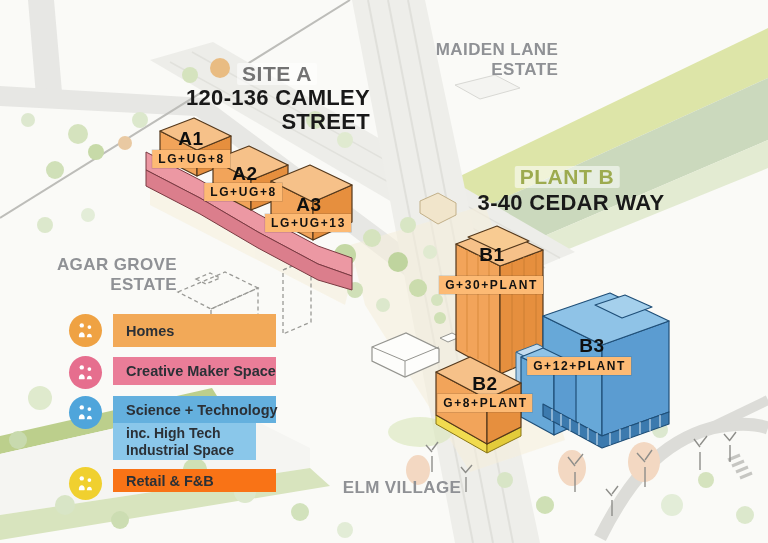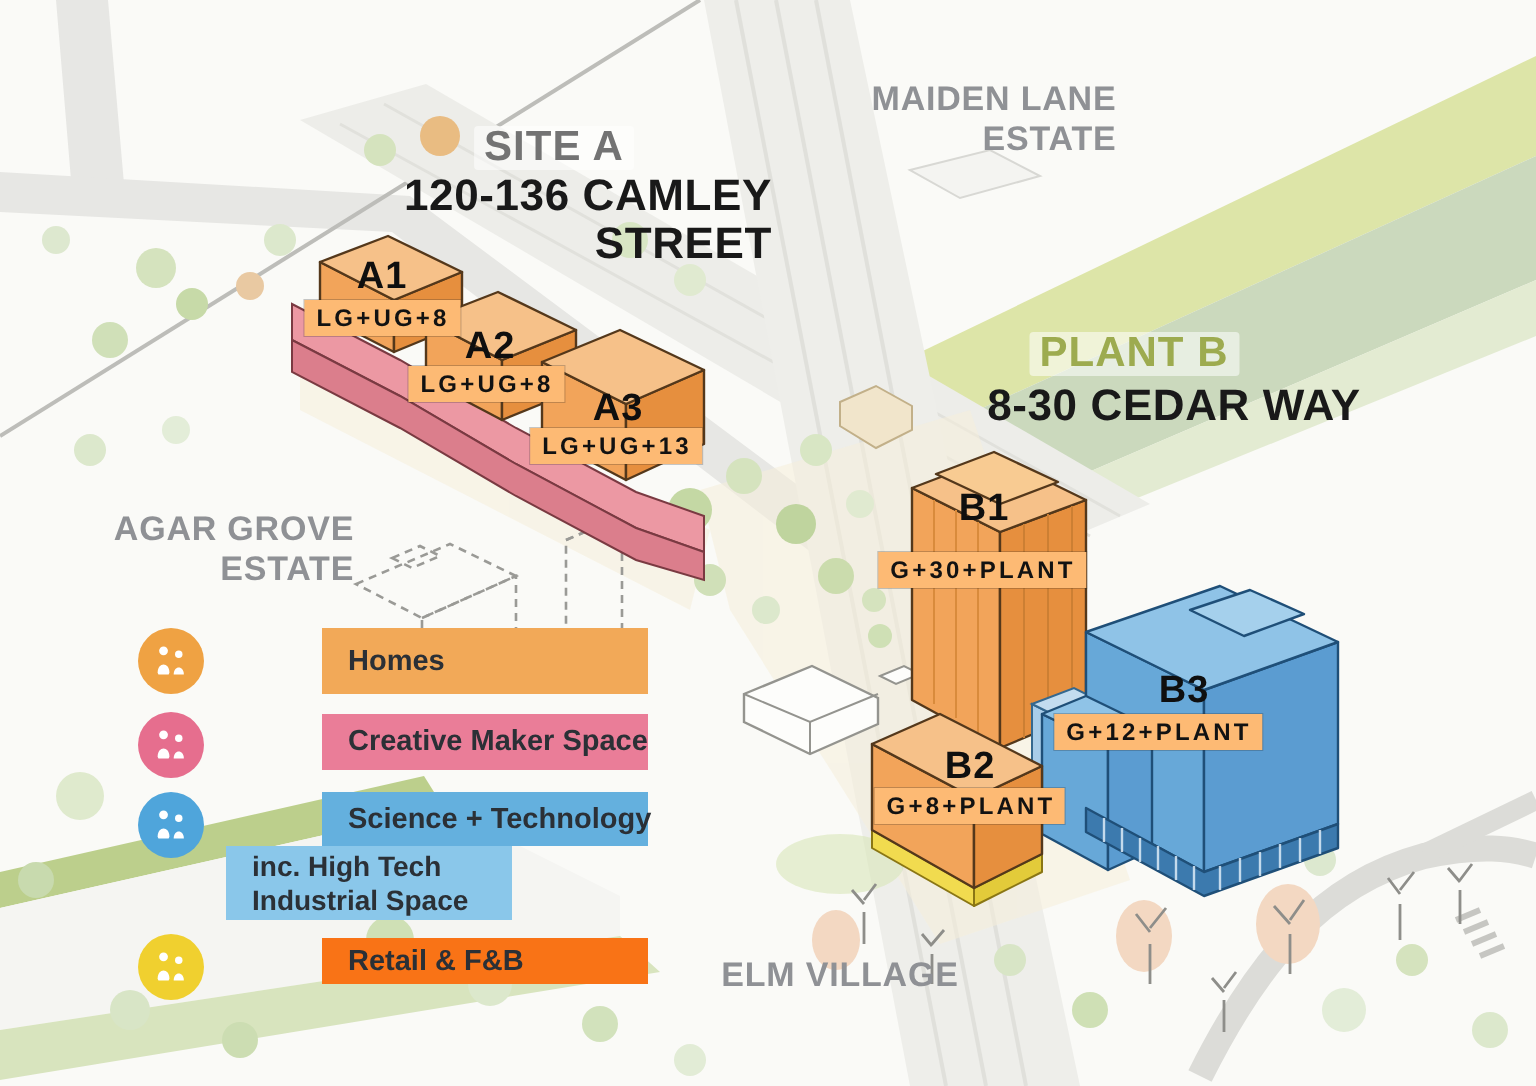--- a/index.html
+++ b/index.html
@@ -8,33 +8,33 @@
     background:#FAFAF7;font-family:"Liberation Sans",sans-serif;
     -webkit-font-smoothing:antialiased;
   }
   .canvas svg.map{position:absolute;left:0;top:0;}
   .abs{position:absolute;}
   .ctr{transform:translateX(-50%);text-align:right;white-space:nowrap;}
   .tag{font-size:21px;font-weight:bold;letter-spacing:.5px;line-height:22px;
        background:rgba(255,255,255,.55);padding:0 5px;border-radius:2px;}
   .tag-a{color:#737373;}
   .tag-b{color:#9DAB4F;}
-  .title{font-size:22px;font-weight:bold;color:#191919;line-height:24px;letter-spacing:.3px;margin-left:16px;}
+  .title{font-size:22px;font-weight:bold;color:#191919;line-height:24px;letter-spacing:.3px;}
   .area{font-size:17px;font-weight:bold;color:#8F9195;line-height:20px;letter-spacing:.4px;}
   .bldg{position:absolute;transform:translate(-50%,-50%);font-weight:bold;
         font-size:19px;color:#0f0f0f;letter-spacing:.5px;white-space:nowrap;}
   .badge{position:absolute;transform:translate(-50%,-50%);background:#fdba74;color:#121212;
          font-weight:bold;font-size:12px;letter-spacing:1.6px;padding:2px 5px 2px 6px;
          white-space:nowrap;box-shadow:0 0 0 .5px rgba(40,40,40,.25);}
   
   .lg-circle{position:absolute;width:33px;height:33px;border-radius:50%;
              display:flex;align-items:center;justify-content:center;}
   .lg-bar{position:absolute;left:113px;width:163px;box-sizing:border-box;
           display:flex;align-items:center;padding-left:13px;
-          font-weight:bold;font-size:14.5px;color:#2B3036;white-space:nowrap;margin-left:48px;}
+          font-weight:bold;font-size:14.5px;color:#2B3036;white-space:nowrap;}
   .lg-sub{position:absolute;left:113px;width:143px;box-sizing:border-box;
           padding:2px 8px 0 13px;font-weight:bold;font-size:14px;line-height:17px;
           color:#2B3036;white-space:normal;}
   .c-homes{background:#EFA243;}  .b-homes{background:#F2A958;top:314px;height:33px;}
   .c-maker{background:#E66E8E;}  .b-maker{background:#EA7D98;top:357px;height:28px;}
   .c-sci{background:#4FA5DB;}    .b-sci{background:#64B0DE;top:396px;height:27px;}
   .b-sci-sub{background:#8AC7EA;top:423px;height:37px;}
   .c-retail{background:#F0D02F;} .b-retail{background:#f97316;top:469px;height:23px;}
 </style>
 </head>
@@ -237,28 +237,28 @@
     <div>120-136 CAMLEY</div>
     <div>STREET</div>
   </div>
 
   <div class="abs ctr area" style="left:497px;top:40px">
     <div>MAIDEN LANE</div>
     <div>ESTATE</div>
   </div>
 
   <div class="abs ctr tag tag-b" style="left:567px;top:166px">PLANT B</div>
-  <div class="abs ctr title" style="left:571px;top:191px">8-30 CEDAR WAY</div>
+  <div class="abs ctr title" style="left:571px;top:191px">3-40 CEDAR WAY</div>
 
   <div class="abs ctr area" style="left:117px;top:255px">
     <div>AGAR GROVE</div>
     <div>ESTATE</div>
   </div>
 
-  <div class="abs ctr area" style="left:420px;top:478px">ELM VILLAGE</div>
+  <div class="abs ctr area" style="left:402px;top:478px">ELM VILLAGE</div>
 
   <div class="bldg" style="left:191px;top:139px">A1</div>
   <div class="badge" style="left:191px;top:159px">LG+UG+8</div>
 
   <div class="bldg" style="left:245px;top:174px">A2</div>
   <div class="badge" style="left:243px;top:192px">LG+UG+8</div>
 
   <div class="bldg" style="left:309px;top:205px">A3</div>
   <div class="badge" style="left:308px;top:223px">LG+UG+13</div>
 

